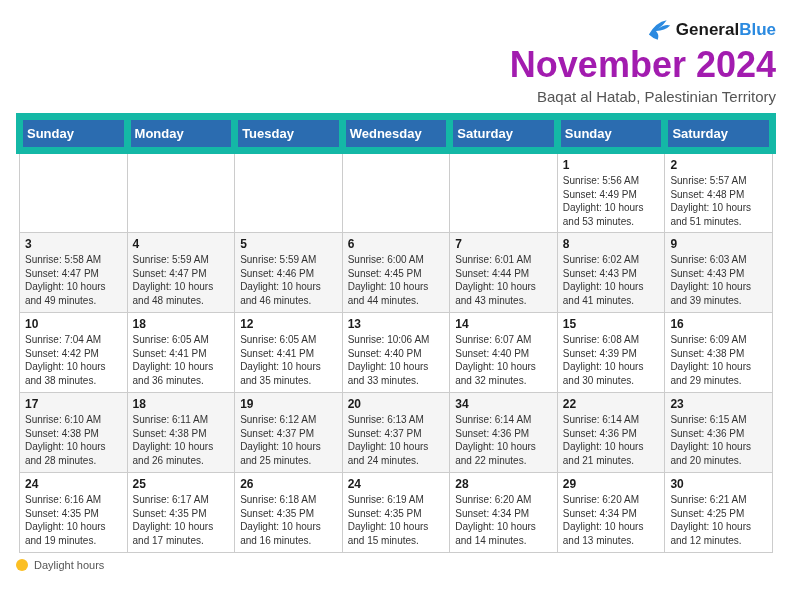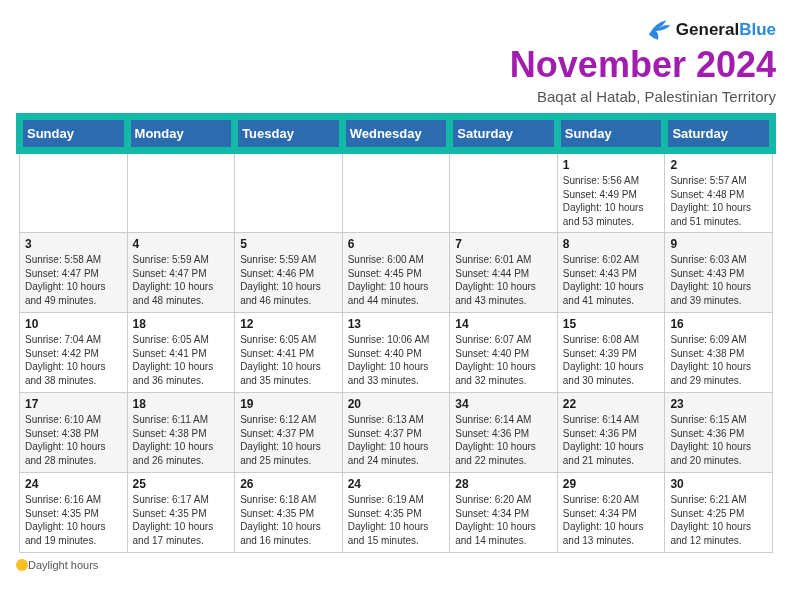--- a/index.html
+++ b/index.html
@@ -83,20 +83,21 @@
       font-size: 10px;
       color: #333;
       line-height: 1.35;
     }
     .footer {
       margin-top: 6px;
       font-size: 11px;
       color: #555;
       display: flex;
       align-items: center;
+      gap: 6px;
     }
     .footer-dot {
       width: 12px;
       height: 12px;
       background: #fbbf24;
       border-radius: 50%;
       display: inline-block;
     }
   </style>
 </head>

